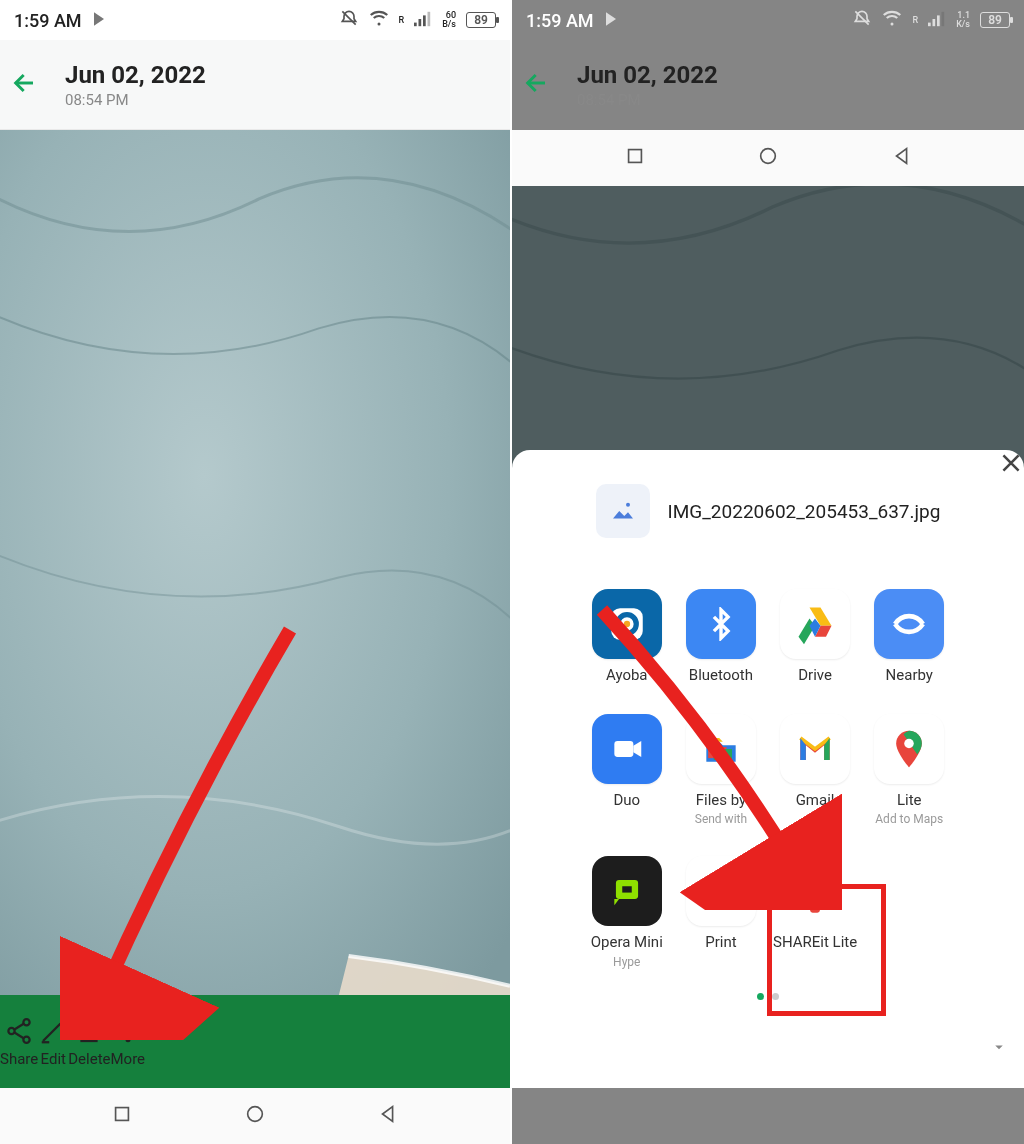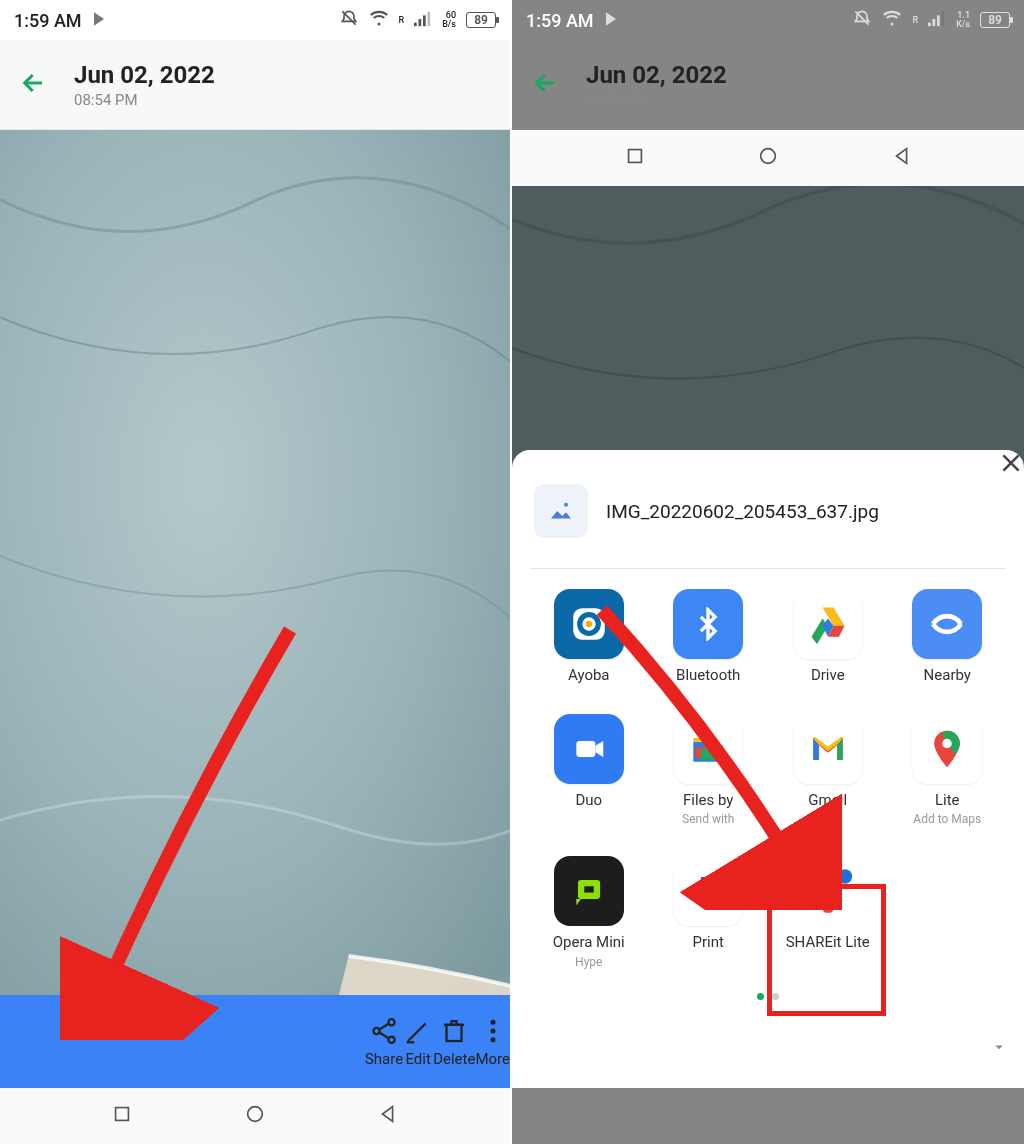--- a/index.html
+++ b/index.html
@@ -8,48 +8,48 @@
   .phone { width:512px; height:1144px; position:relative; display:flex; flex-direction:column; overflow:hidden; }
   .left-phone { border-right:2px solid #fff; }
   
   .statusbar { height:40px; background:#fff; display:flex; align-items:center; justify-content:space-between; padding:0 14px; font-size:18px; font-weight:500; color:#222; }
   .statusbar .sb-left, .statusbar .sb-right { display:flex; align-items:center; gap:10px; }
   .sb-small { font-size:9px; line-height:9px; text-align:right; }
   .batt { display:flex; align-items:center; gap:2px; }
   .batt-box { width:30px; height:16px; border:1.5px solid #555; border-radius:3px; position:relative; display:flex; align-items:center; justify-content:center; font-size:12px; font-weight:600; color:#555; }
   .batt-box::after { content:""; position:absolute; right:-4px; top:4px; width:3px; height:6px; background:#555; border-radius:1px; }
   
-  .header { height:90px; background:#f7f8f8; display:flex; align-items:center; padding:0 18px; gap:24px; border-bottom:1px solid #e9e9e9; }
+  .header { height:90px; background:#f7f8f8; display:flex; align-items:center; padding:0 9px; gap:24px; border-bottom:1px solid #e9e9e9; }
   .header .title { display:flex; flex-direction:column; }
   .header .date { font-size:24px; font-weight:700; color:#222; }
   .header .time { font-size:15px; color:#888; margin-top:2px; }
   .back-arrow { color:#15a85f; }
   
   .photo { flex:1; position:relative; overflow:hidden; }
   .photo svg { width:100%; height:100%; display:block; }
   
-  .actions { height:93px; background:#3b82f6; display:flex; align-items:center; justify-content:flex-end; }
+  .actions { height:93px; background:#15803d; display:flex; align-items:center; justify-content:flex-start; }
   .act { display:flex; flex-direction:column; align-items:center; gap:4px; color:#222; font-size:15px; }
   .act svg { width:30px; height:30px; }
   
   .navbar { height:56px; background:#fafafa; display:flex; align-items:center; justify-content:space-evenly; }
   .navbar svg { width:22px; height:22px; stroke:#555; fill:none; stroke-width:1.8; }
   
   .annot { position:absolute; pointer-events:none; z-index:50; }
   
   .dim { position:absolute; inset:0; background:rgba(0,0,0,0.48); }
   .right-phone .statusbar { color:#fff; position:relative; z-index:2; background:transparent; }
   .right-phone .statusbar .batt-box { border-color:#ddd; color:#ddd; }
   .right-phone .statusbar .batt-box::after { background:#ddd; }
   .right-phone .header { position:relative; z-index:2; background:transparent; border-bottom-color:transparent; }
   .right-phone .header .date { color:#222; }
   .right-phone .header .back-arrow { color:#15a85f; }
   .dim-block { position:absolute; top:0; left:0; right:0; bottom:0; }
   
-  .sheet { position:absolute; left:0; right:0; bottom:56px; height:638px; background:#fff; border-top-left-radius:18px; border-top-right-radius:18px; padding:20px 22px 0; z-index:5; display:flex; flex-direction:column; }
+  .sheet { position:absolute; left:0; right:0; bottom:56px; height:638px; background:#fff; border-top-left-radius:18px; border-top-right-radius:18px; padding:20px 22px 0; z-index:5; display:flex; flex-direction:column;align-items:center; }
   .sheet-top { display:flex; align-items:center; gap:18px; position:relative; padding-bottom:26px; padding-top:14px;}
   .sheet-close { position:absolute; top:0; right:0; color:#444; cursor:pointer; }
   .file-thumb { width:54px; height:54px; background:#eef2f9; border-radius:10px; display:flex; align-items:center; justify-content:center; color:#4b7ddb; }
   .file-name { font-size:19px; color:#222; }
   .sheet-div { height:1px; background:#e6e6e6; margin:4px -4px 20px; }
   .grid { display:grid; grid-template-columns:repeat(4,1fr); gap:30px 10px; }
   .app { display:flex; flex-direction:column; align-items:center; gap:8px; position:relative; }
   .app-ic { width:70px; height:70px; border-radius:16px; display:flex; align-items:center; justify-content:center; box-shadow:0 1px 2px rgba(0,0,0,0.08); background:#fff; }
   .row3 .app-ic { box-shadow:none; }
   .app-name { font-size:15px; color:#333; text-align:center; line-height:1.1; }

